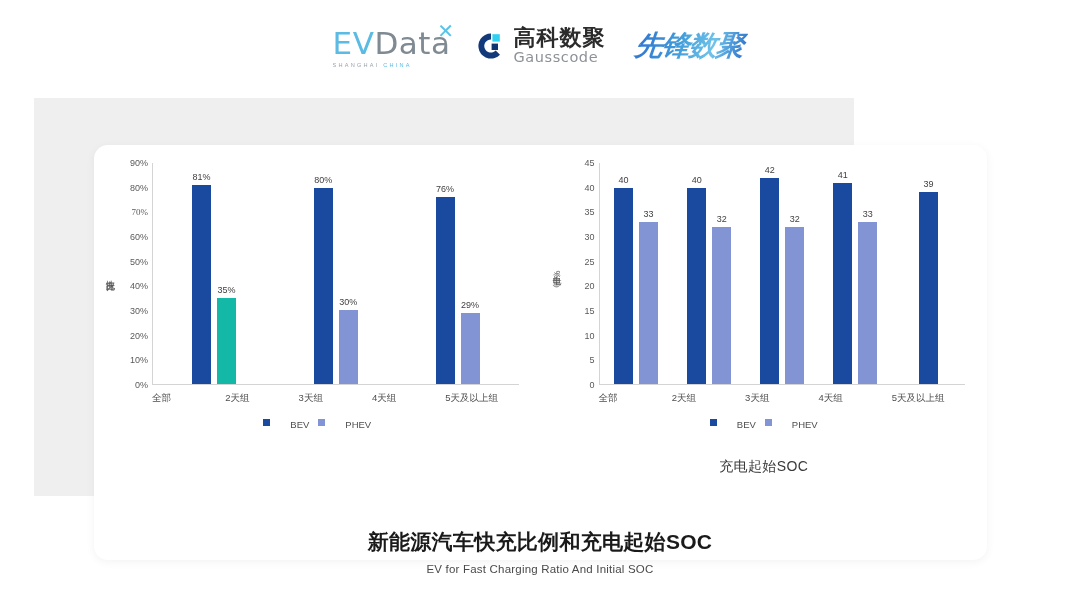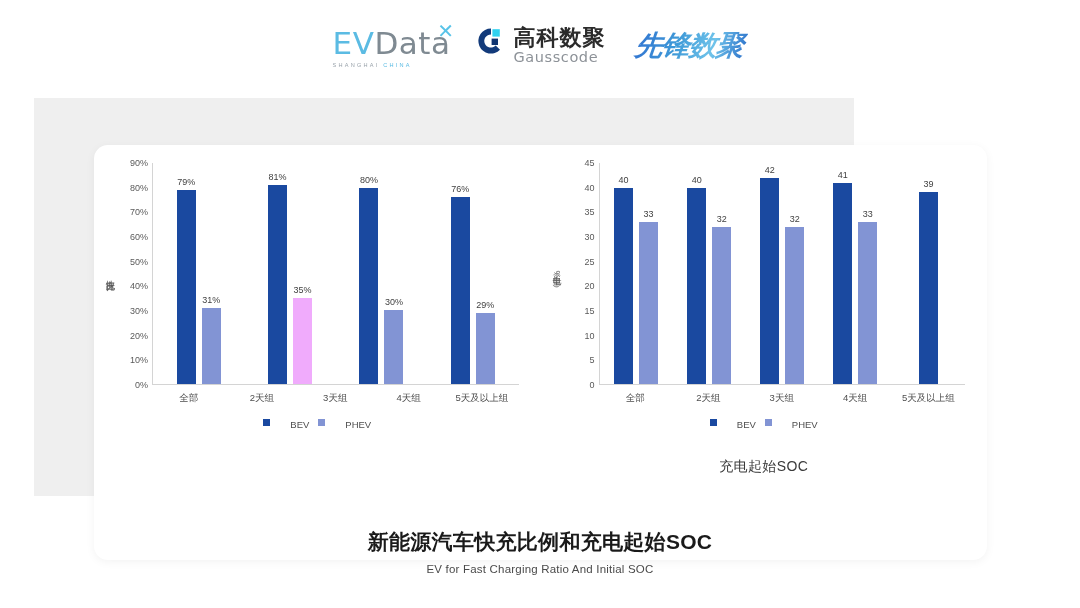--- a/index.html
+++ b/index.html
@@ -46,21 +46,21 @@
     margin-top: 3px;
     font-size: 5.6px;
     letter-spacing: 2.2px;
     color: #9aa3ab;
     text-align: left;
     white-space: nowrap;
   }
   .evdata-sub .cn { color: #5bbbe3; }
 
   
-  .logo-gauss { display: flex; gap: 7px; }
+  .logo-gauss { display: flex; align-items: center; gap: 7px; }
   .gauss-mark { width: 30px; height: 30px; position: relative; flex: 0 0 auto; }
   .gauss-text-cn {
     font-size: 22px;
     color: #2b2b2b;
     line-height: 1.05;
     letter-spacing: 1px;
     font-weight: 700;
     font-family: "DejaVu Sans", sans-serif;
   }
   .gauss-text-en {
@@ -190,21 +190,20 @@
     white-space: nowrap;
   }
 
   .xlabels {
     display: flex;
     margin: 0 22px 0 58px;
     padding-top: 7px;
   }
   .xlabel {
     flex: 1 1 0;
-    text-align: center;
     font-size: 9.5px;
     color: #4e4e4e;
     white-space: nowrap;
   }
 
   .legend {
     display: flex;
     justify-content: center;
     align-items: center;
     gap: 9px;
@@ -282,44 +281,36 @@
   <div class="card">
 
     <div class="chart-block">
       <div class="plot-wrap">
         <div class="yaxis-title">
           <span>快充占比</span>
         </div>
         <div class="yticks">
             <div class="ytick" style="top: 0%;">90%</div>
             <div class="ytick" style="top: 11.1111%;">80%</div>
-            <div class="ytick" style="top: 22.2222%;">70%</div>
+            <div class="ytick" style="top: 22.2222%; font-family: Liberation Serif, serif;">70%</div>
             <div class="ytick" style="top: 33.3333%;">60%</div>
             <div class="ytick" style="top: 44.4444%;">50%</div>
             <div class="ytick" style="top: 55.5556%;">40%</div>
             <div class="ytick" style="top: 66.6667%;">30%</div>
             <div class="ytick" style="top: 77.7778%;">20%</div>
             <div class="ytick" style="top: 88.8889%;">10%</div>
             <div class="ytick" style="top: 100%;">0%</div>
           </div>
         <div class="plot">
           <div class="bars">
               <div class="group">
-                <div class="bar bev" style="height: 87.7778%; background: rgb(26, 73, 160);">
-                  <span class="vlabel">79%</span>
-                </div>
-                <div class="bar phev" style="height: 34.4444%; background: rgb(130, 148, 212);">
-                  <span class="vlabel">31%</span>
-                </div>
-              </div>
-              <div class="group">
                 <div class="bar bev" style="height: 90%; background: rgb(26, 73, 160);">
                   <span class="vlabel">81%</span>
                 </div>
-                <div class="bar phev" style="height: 38.8889%; background: #f0abfc;">
+                <div class="bar phev" style="height: 38.8889%; background: #14b8a6;">
                   <span class="vlabel">35%</span>
                 </div>
               </div>
               <div class="group">
                 <div class="bar bev" style="height: 88.8889%; background: rgb(26, 73, 160);">
                   <span class="vlabel">80%</span>
                 </div>
                 <div class="bar phev" style="height: 33.3333%; background: rgb(130, 148, 212);">
                   <span class="vlabel">30%</span>
                 </div>

